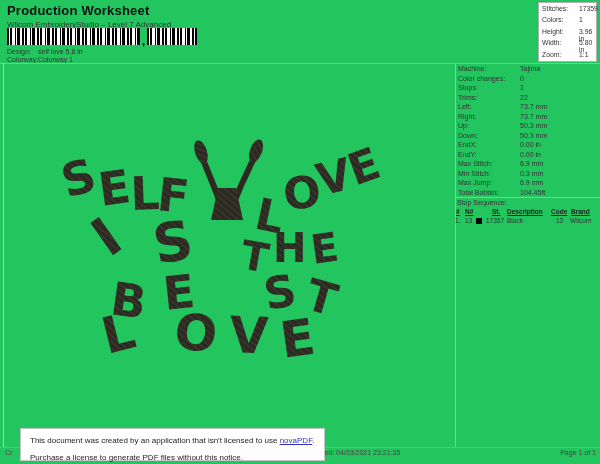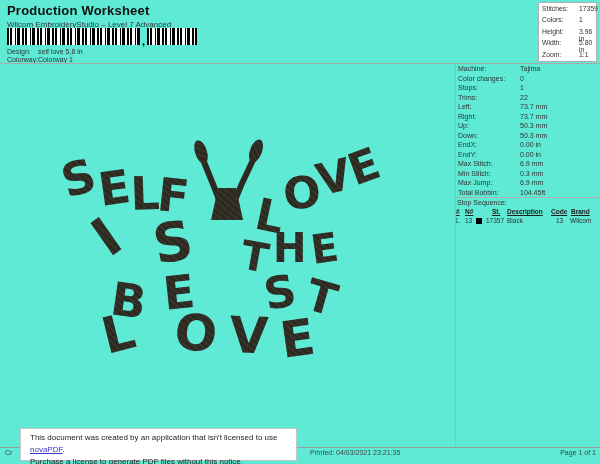--- a/index.html
+++ b/index.html
@@ -1,17 +1,17 @@
 <!DOCTYPE html>
 <html><head>
 <meta charset="utf-8">
 <style>
   html,body{margin:0;padding:0;}
   body{width:600px;height:464px;background:#e8e8e8;font-family:"Liberation Sans",sans-serif;}
-  .page{position:relative;width:600px;height:464px;background:#5eead4;overflow:hidden;color:#222;}
+  .page{position:relative;width:600px;height:464px;background:#22c55e;overflow:hidden;color:#222;}
   .abs{position:absolute;}
 
   
   .title{left:7px;top:3px;font-size:13px;font-weight:bold;color:#111;letter-spacing:.2px;}
   .subtitle{left:7px;top:20px;font-size:8px;color:#333;}
   .barcode-row{left:7px;top:28px;height:17px;display:flex;align-items:flex-end;}
   .bc{height:17px;background:repeating-linear-gradient(90deg,#000 0 2px,#fff 2px 3px,#000 3px 5px,#fff 5px 8px,#000 8px 9px,#fff 9px 10px,#000 10px 13px,#fff 13px 15px);}
   .bc1{width:133px;}
   .bc2{width:50px;}
   .bc-comma{font-size:11px;font-weight:bold;line-height:8px;margin:0 2px;color:#000;}
@@ -44,21 +44,21 @@
   
   .design-svg{left:57px;top:126px;}
   .design-svg text{font-family:"DejaVu Sans",sans-serif;font-weight:800;}
 
   
   .created{left:5px;top:449px;font-size:7px;color:#444;}
   .printed{left:310px;top:449px;font-size:7px;color:#444;}
   .page-num{right:4px;top:449px;font-size:7px;color:#444;}
 
   
-  .notice{left:20px;top:428px;width:277px;height:33px;background:#fff;border:1px solid #c6c6c6;box-sizing:border-box;padding:3px 4px 14px 9px;font-size:8px;line-height:12px;color:#222;z-index:5;}
+  .notice{left:20px;top:428px;width:305px;height:33px;background:#fff;border:1px solid #c6c6c6;box-sizing:border-box;padding:3px 4px 14px 9px;font-size:8px;line-height:17px;color:#222;z-index:5;}
   .notice a{color:#3333cc;text-decoration:underline;cursor:pointer;}
 </style>
 </head>
 <body>
 
 <div class="page">
 
   <div class="abs title">Production Worksheet</div>
   <div class="abs subtitle">Wilcom EmbroideryStudio – Level 7 Advanced</div>
 

